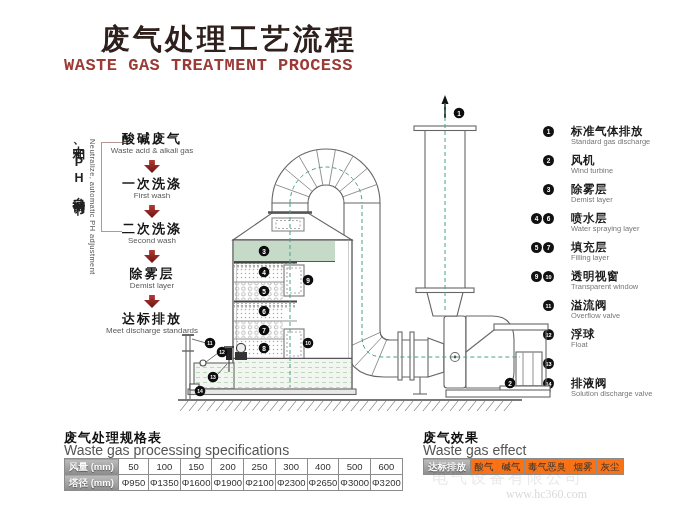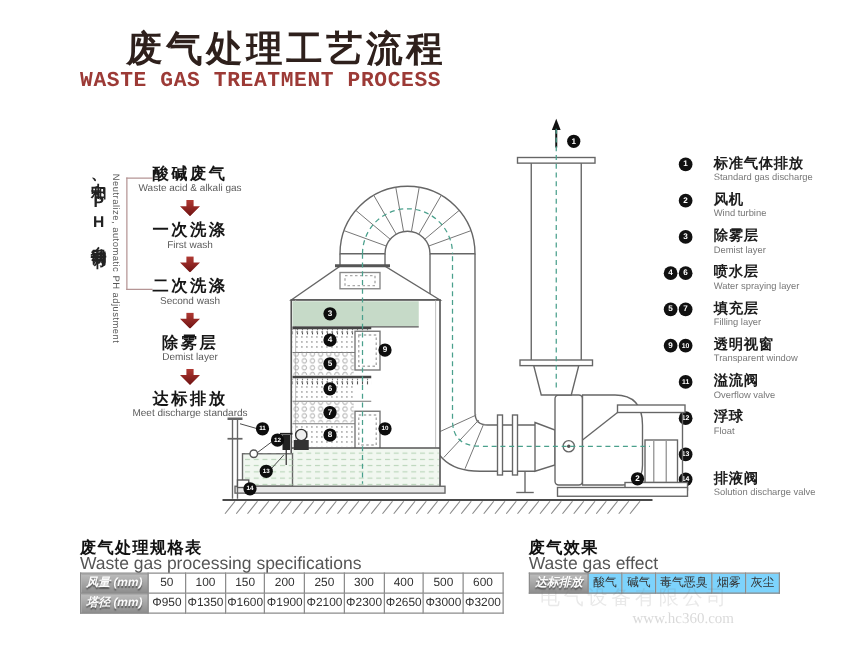--- a/index.html
+++ b/index.html
@@ -37,23 +37,23 @@
   .lzh{font-size:11.5px;font-weight:bold;color:#1c1c1c;line-height:12px;letter-spacing:.5px;}
   .len{font-size:7.5px;color:#777;line-height:9px;}
 
   
   .tblk .t-zh{font-size:13px;font-weight:bold;color:#111;letter-spacing:1px;line-height:14px;}
   .tblk .t-en{font-size:14px;color:#555;line-height:10px;margin-bottom:3px;}
   table{border-collapse:collapse;border:1.5px solid #7b7b7b;}
   td,th{border:1px solid #8c8c8c;height:15px;padding:0 1px;text-align:center;
         font-size:9.5px;line-height:15px;white-space:nowrap;}
   th.hd{background:linear-gradient(#bcbcbc,#8d8d8d);color:#fbfbfb;font-weight:bold;
-        text-shadow:0 1px 1px rgba(0,0,0,.45);font-size:9.5px;font-style:italic;}
+        text-shadow:0 1px 1px rgba(0,0,0,.45);font-size:9.5px;}
   td{color:#333;background:#fff;}
-  td.cat{background:#7dd3fc;color:#333;}
+  td.cat{background:#f97316;color:#333;}
   .spec-tbl{left:64px;top:431px;}
   .eff-tbl{left:423px;top:431px;}
 
   .wmark1{left:432px;top:468px;font-size:16px;color:rgba(120,120,120,.16);letter-spacing:3px;}
   .wmark2{left:506px;top:487px;font-size:12px;color:rgba(120,120,120,.28);
           font-family:"Liberation Serif","DejaVu Serif",serif;}
 
   svg text{font-family:"Liberation Sans","DejaVu Sans",sans-serif;}
 </style>
 </head>

